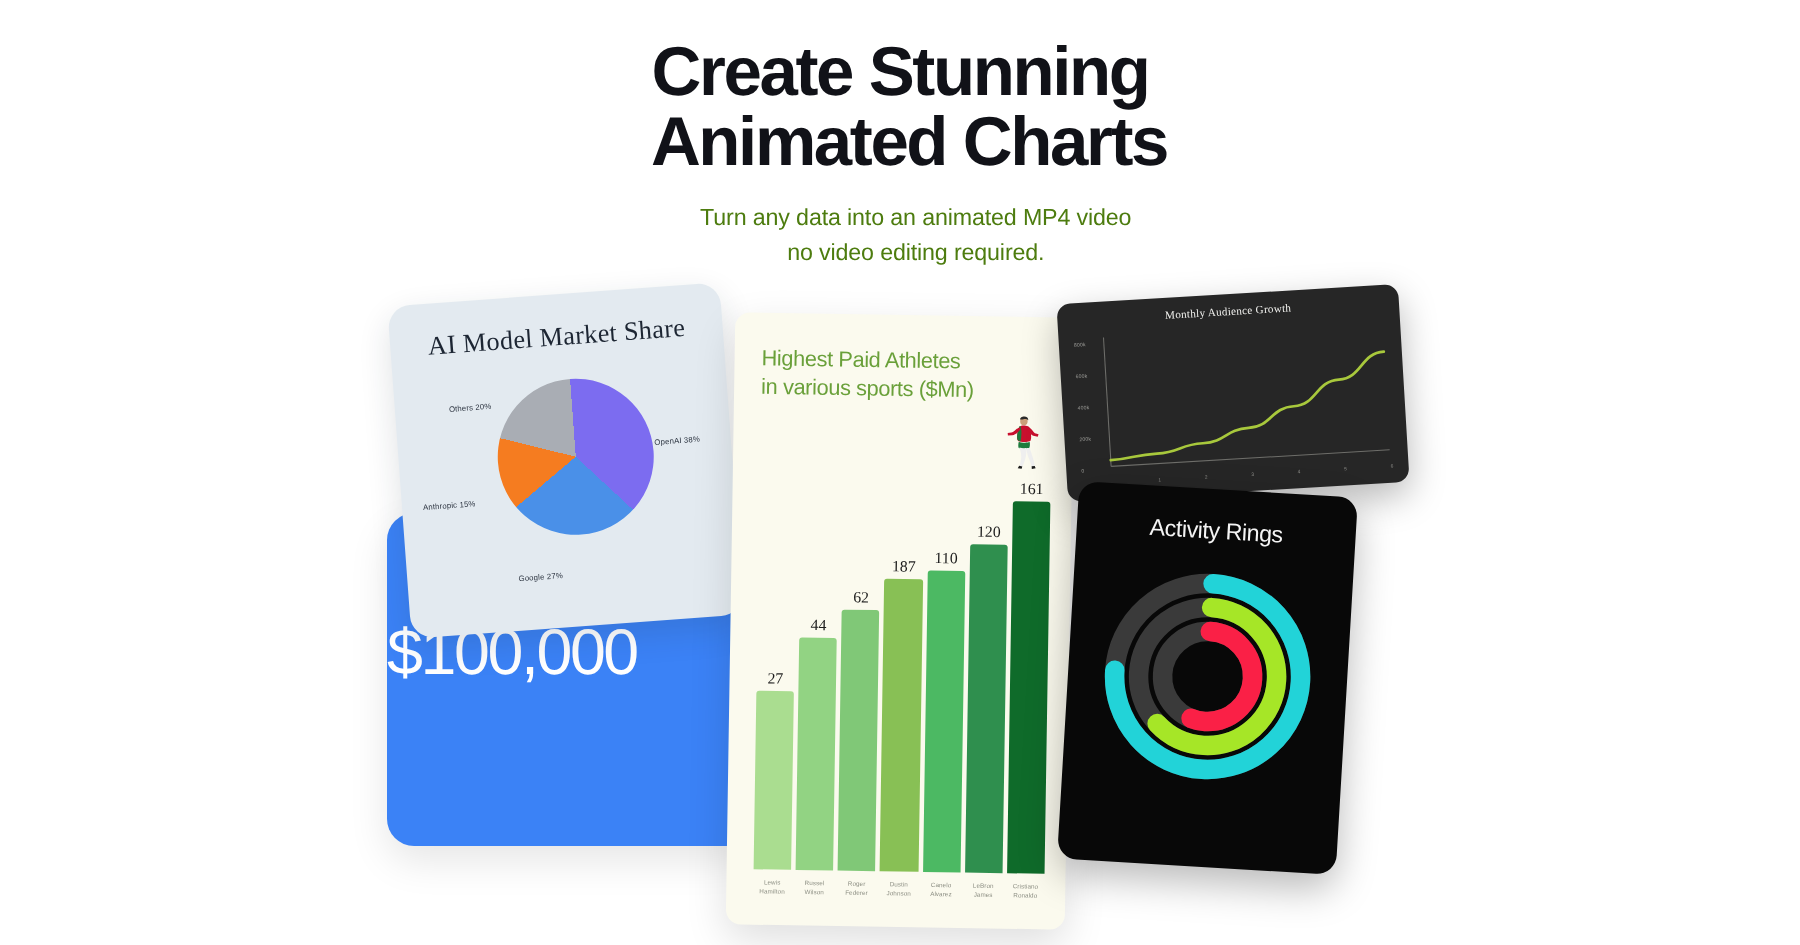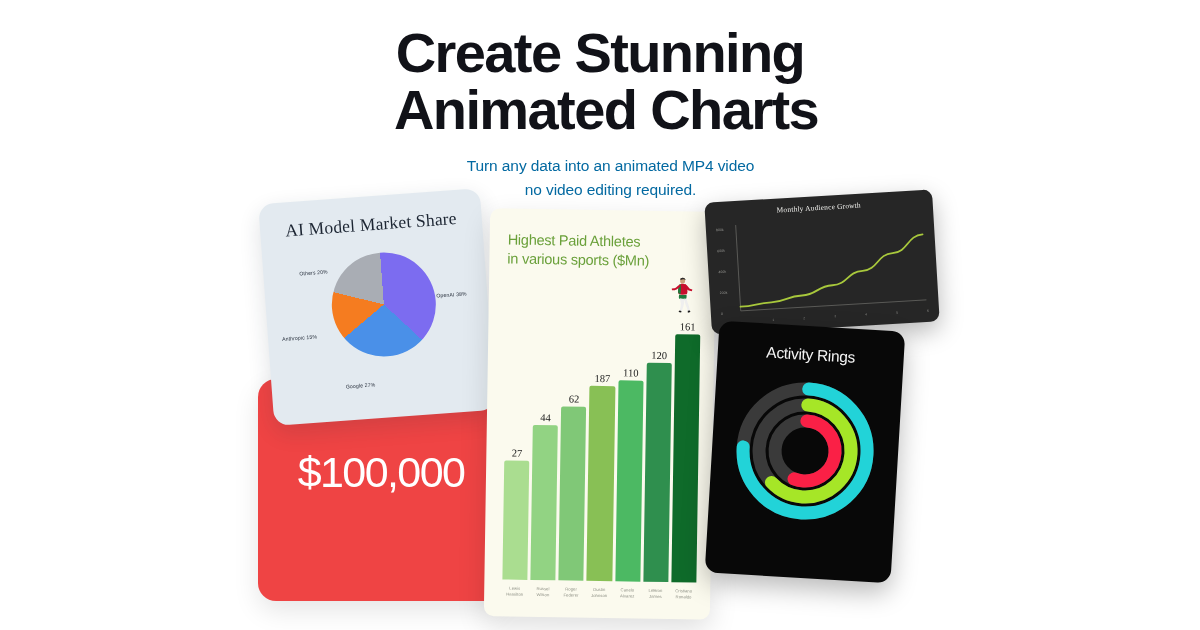--- a/index.html
+++ b/index.html
@@ -7,39 +7,39 @@
     width: 1200px; height: 630px;
     background: #ffffff;
     font-family: "Liberation Sans", sans-serif;
     overflow: hidden;
   }
   .stage { position: relative; width: 1200px; height: 630px; background: #fff; }
 
   
   .header { position: absolute; left: 0; top: 24px; width: 1200px; text-align: center; }
   .headline {
-    font-size: 56px; line-height: 1.02; font-weight: 700;
+    font-size: 46px; line-height: 1.02; font-weight: 700;
     letter-spacing: -1.6px; color: #111218;
   }
   .headline .l2 { display: block; margin-left: 12px; }
   .subtitle {
     margin-top: 16px; font-size: 15.5px; line-height: 1.52;
-    color: #0369a1; font-weight: 400; letter-spacing: -0.1px; padding-left: 21px;
+    color: #4d7c0f; font-weight: 400; letter-spacing: -0.1px; padding-left: 21px;
   }
   .subtitle .s2 { display: block; }
 
   
   .card { position: absolute; border-radius: 16px; overflow: hidden; }
 
   
   .money-card {
-    left: 258px; top: 379px; width: 246px; height: 222px;
-    background: #ef4444; border-radius: 18px;
+    left: 258px; top: 342px; width: 246px; height: 222px;
+    background: #3b82f6; border-radius: 18px;
     box-shadow: 0 10px 26px rgba(0,0,0,.10);
-    display: flex; align-items: center; justify-content: center;
+    display: flex; align-items: center; 
   }
   .money-text {
     color: #ffffff; font-size: 43px; font-weight: 500;
     letter-spacing: -1.6px; white-space: nowrap;
     transform: translateY(-18px);
   }
 
   
   .pie-card {
     left: 266px; top: 196px; width: 222px; height: 222px;

